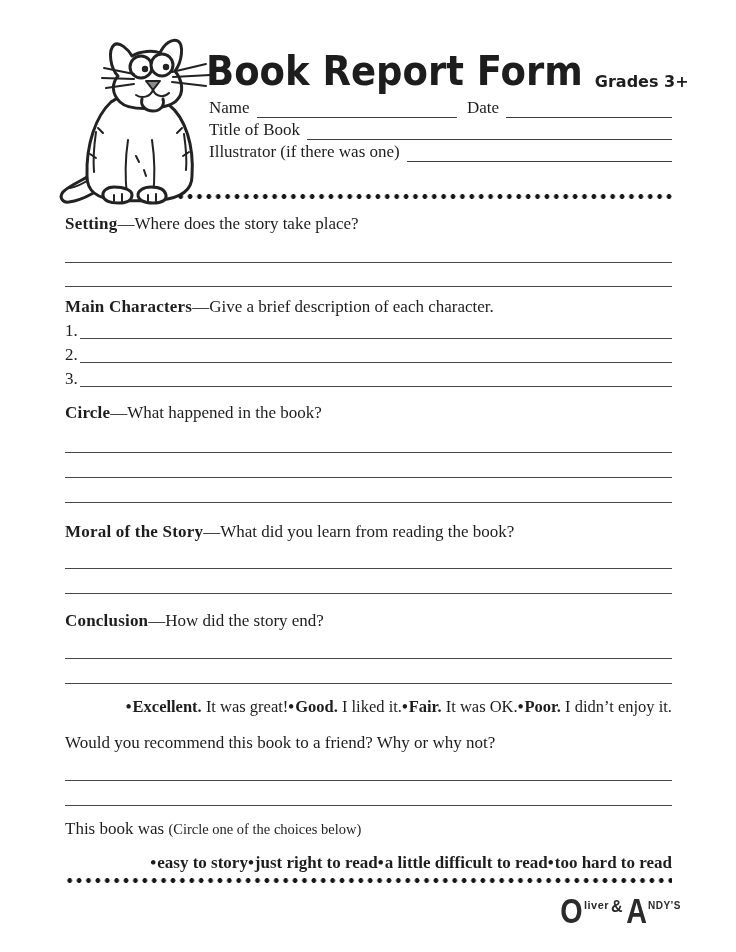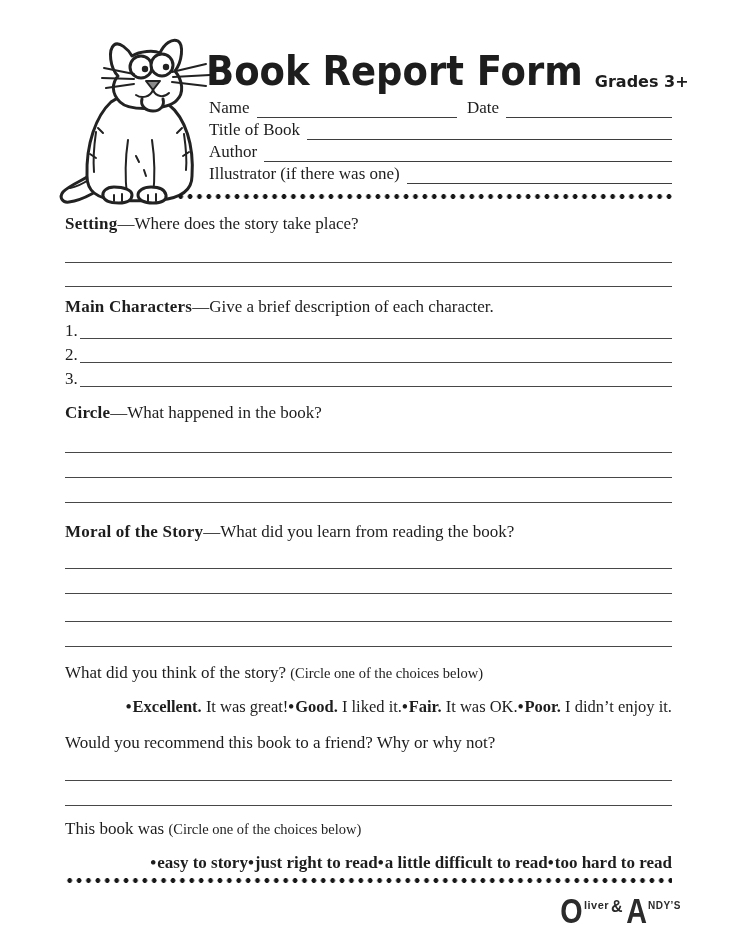--- a/index.html
+++ b/index.html
@@ -111,24 +111,20 @@
         <span class="lbl">Name</span>
         <div class="fline grow"></div>
         <span class="lbl date">Date</span>
         <div class="fline datew"></div>
       </div>
       <div class="frow">
         <span class="lbl">Title of Book</span>
         <div class="fline grow"></div>
       </div>
       <div class="frow">
-        <span class="lbl">Author</span>
-        <div class="fline grow"></div>
-      </div>
-      <div class="frow">
         <span class="lbl">Illustrator (if there was one)</span>
         <div class="fline grow"></div>
       </div>
     </div>
 
     <div class="dots dots-top"></div>
   </div>
 
   <div class="content">
 
@@ -152,24 +148,24 @@
 
     <p class="shead h-sum"><b>Circle</b><span>—What happened in the book?</span></p>
     <div class="wline l-b1"></div>
     <div class="wline l-b2"></div>
     <div class="wline l-b3"></div>
 
     <p class="shead h-moral"><b>Moral of the Story</b><span>—What did you learn from reading the book?</span></p>
     <div class="wline l-c1"></div>
     <div class="wline l-c2"></div>
 
+    <p class="shead h-conc"><b>Conclusion</b><span>—How did the story end?</span></p>
     <div class="wline l-d1"></div>
     <div class="wline l-d2"></div>
 
-    <p class="shead question"><span>What did you think of the story? </span><span class="hint">(Circle one of the choices below)</span></p>
     <div class="choices">
       <span><span class="bullet">•</span><b>Excellent.</b><span> It was great!</span></span>
       <span><span class="bullet">•</span><b>Good.</b><span> I liked it.</span></span>
       <span><span class="bullet">•</span><b>Fair.</b><span> It was OK.</span></span>
       <span><span class="bullet">•</span><b>Poor.</b><span> I didn’t enjoy it.</span></span>
     </div>
 
     <p class="shead rec">Would you recommend this book to a friend? Why or why not?</p>
     <div class="wline l-e1"></div>
     <div class="wline l-e2"></div>

